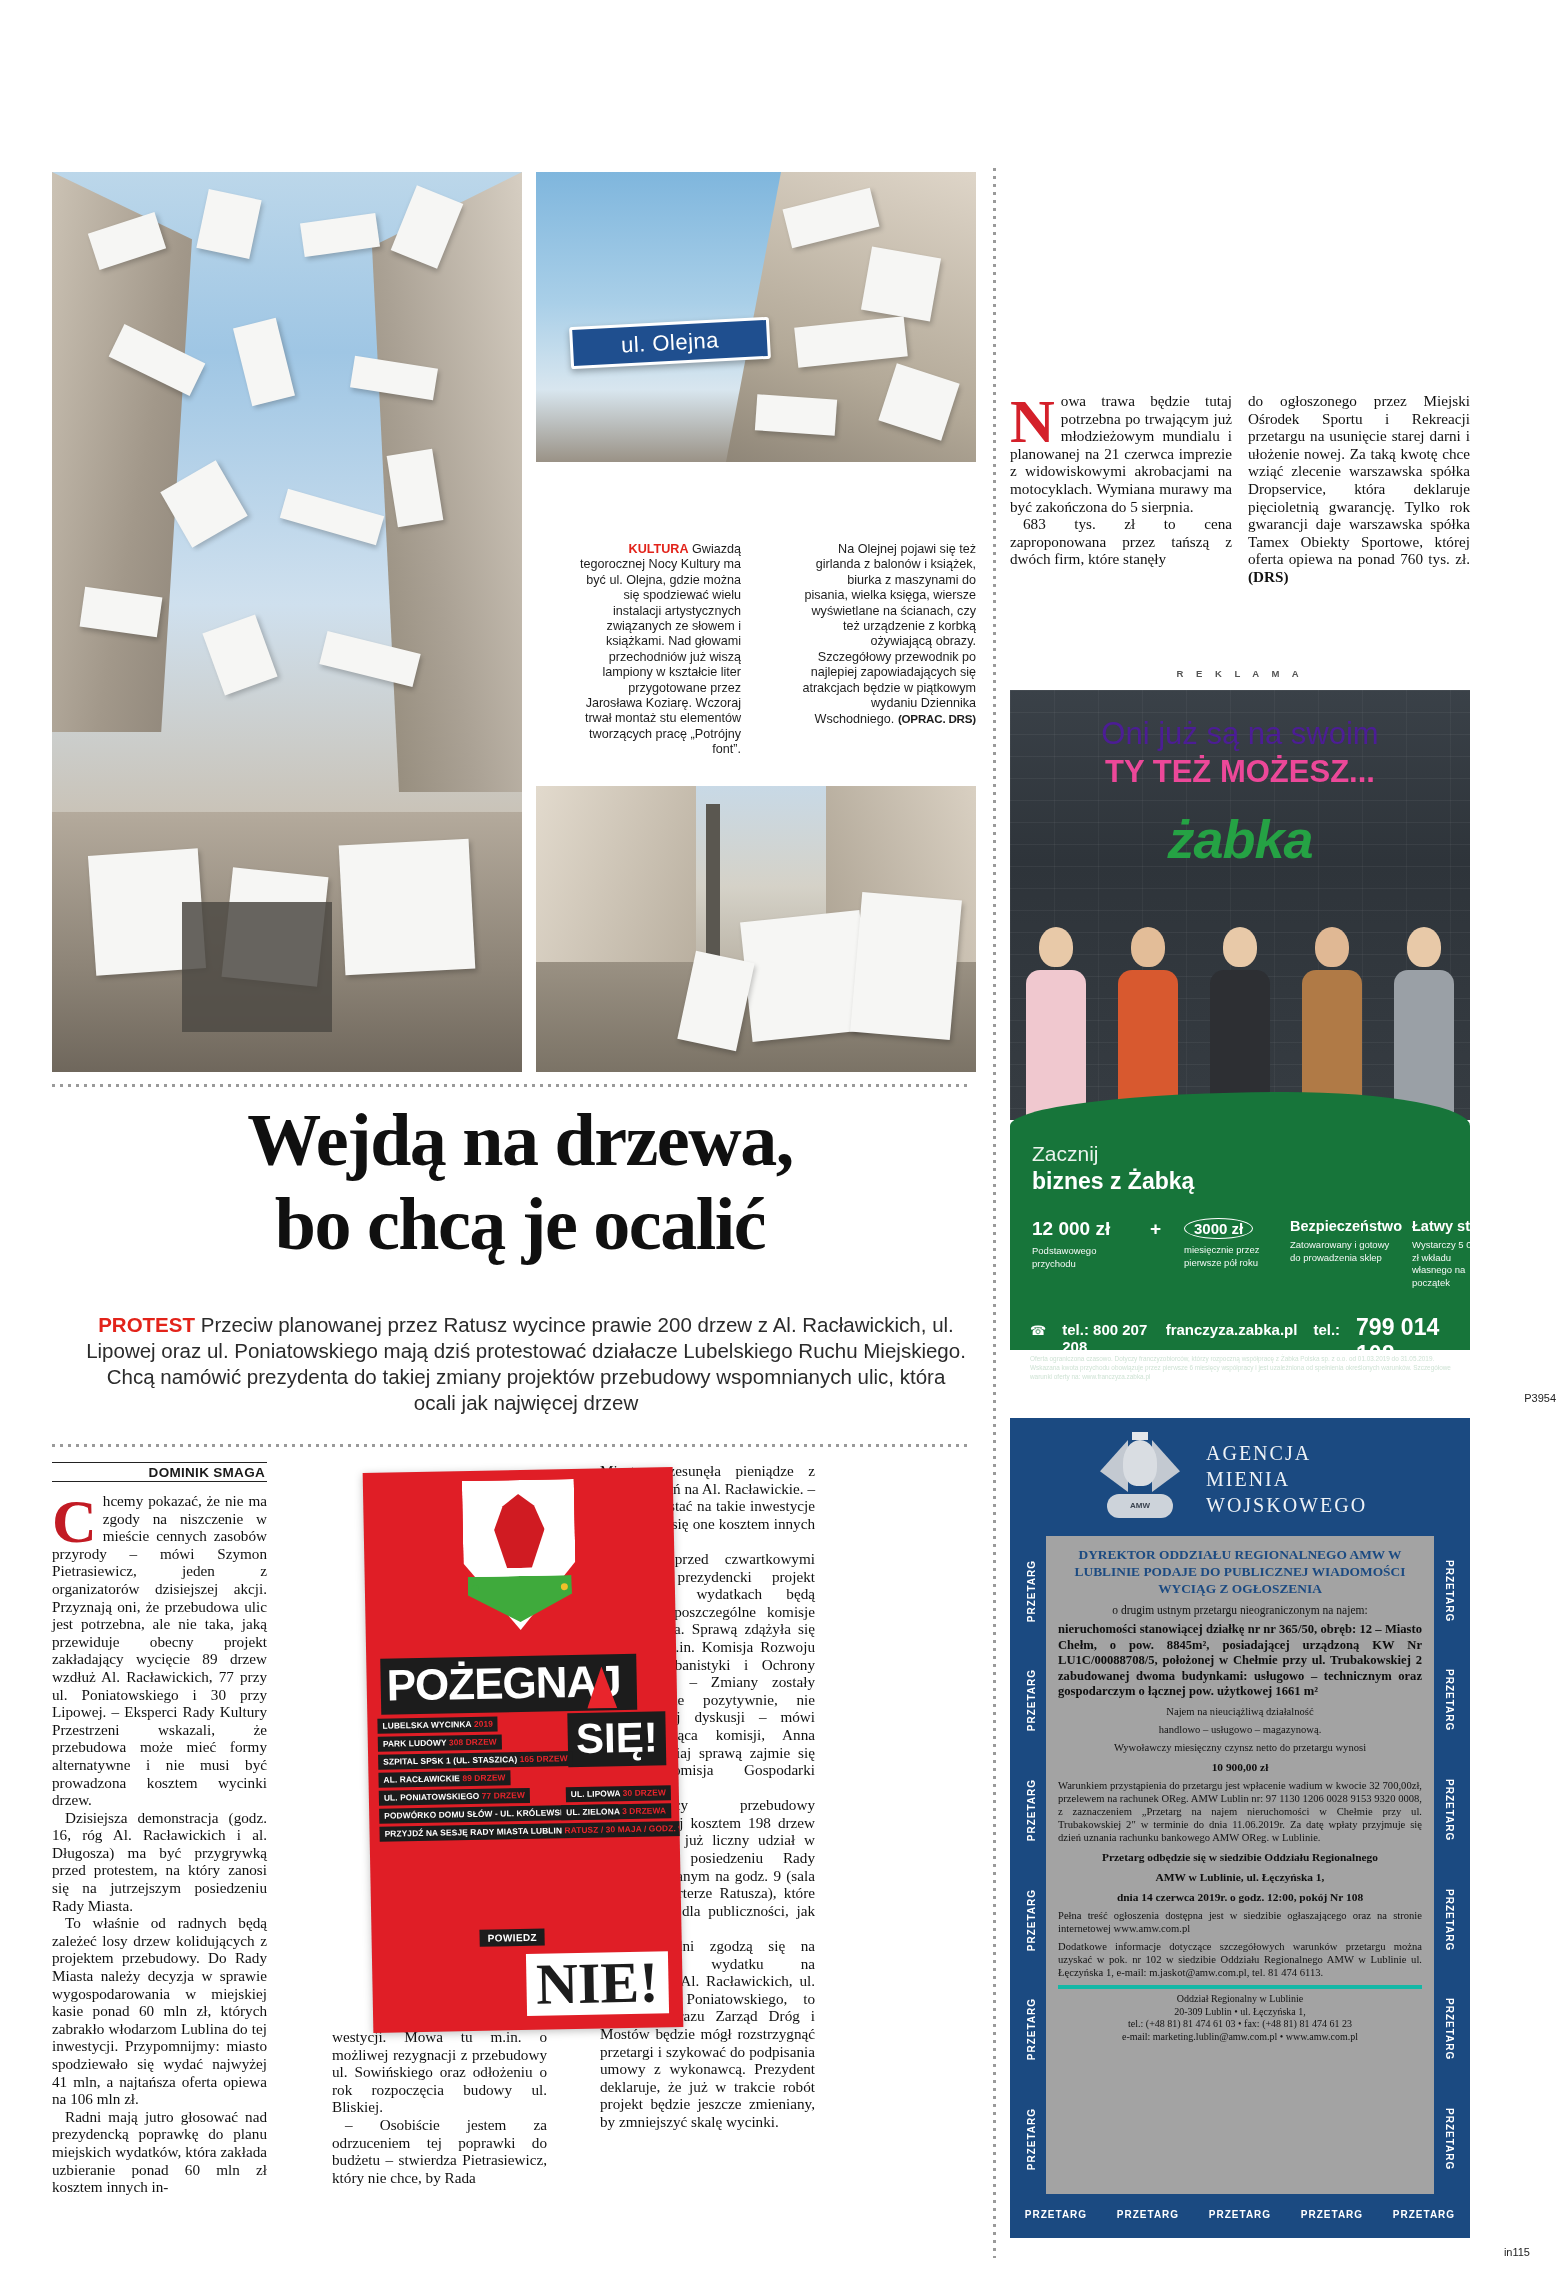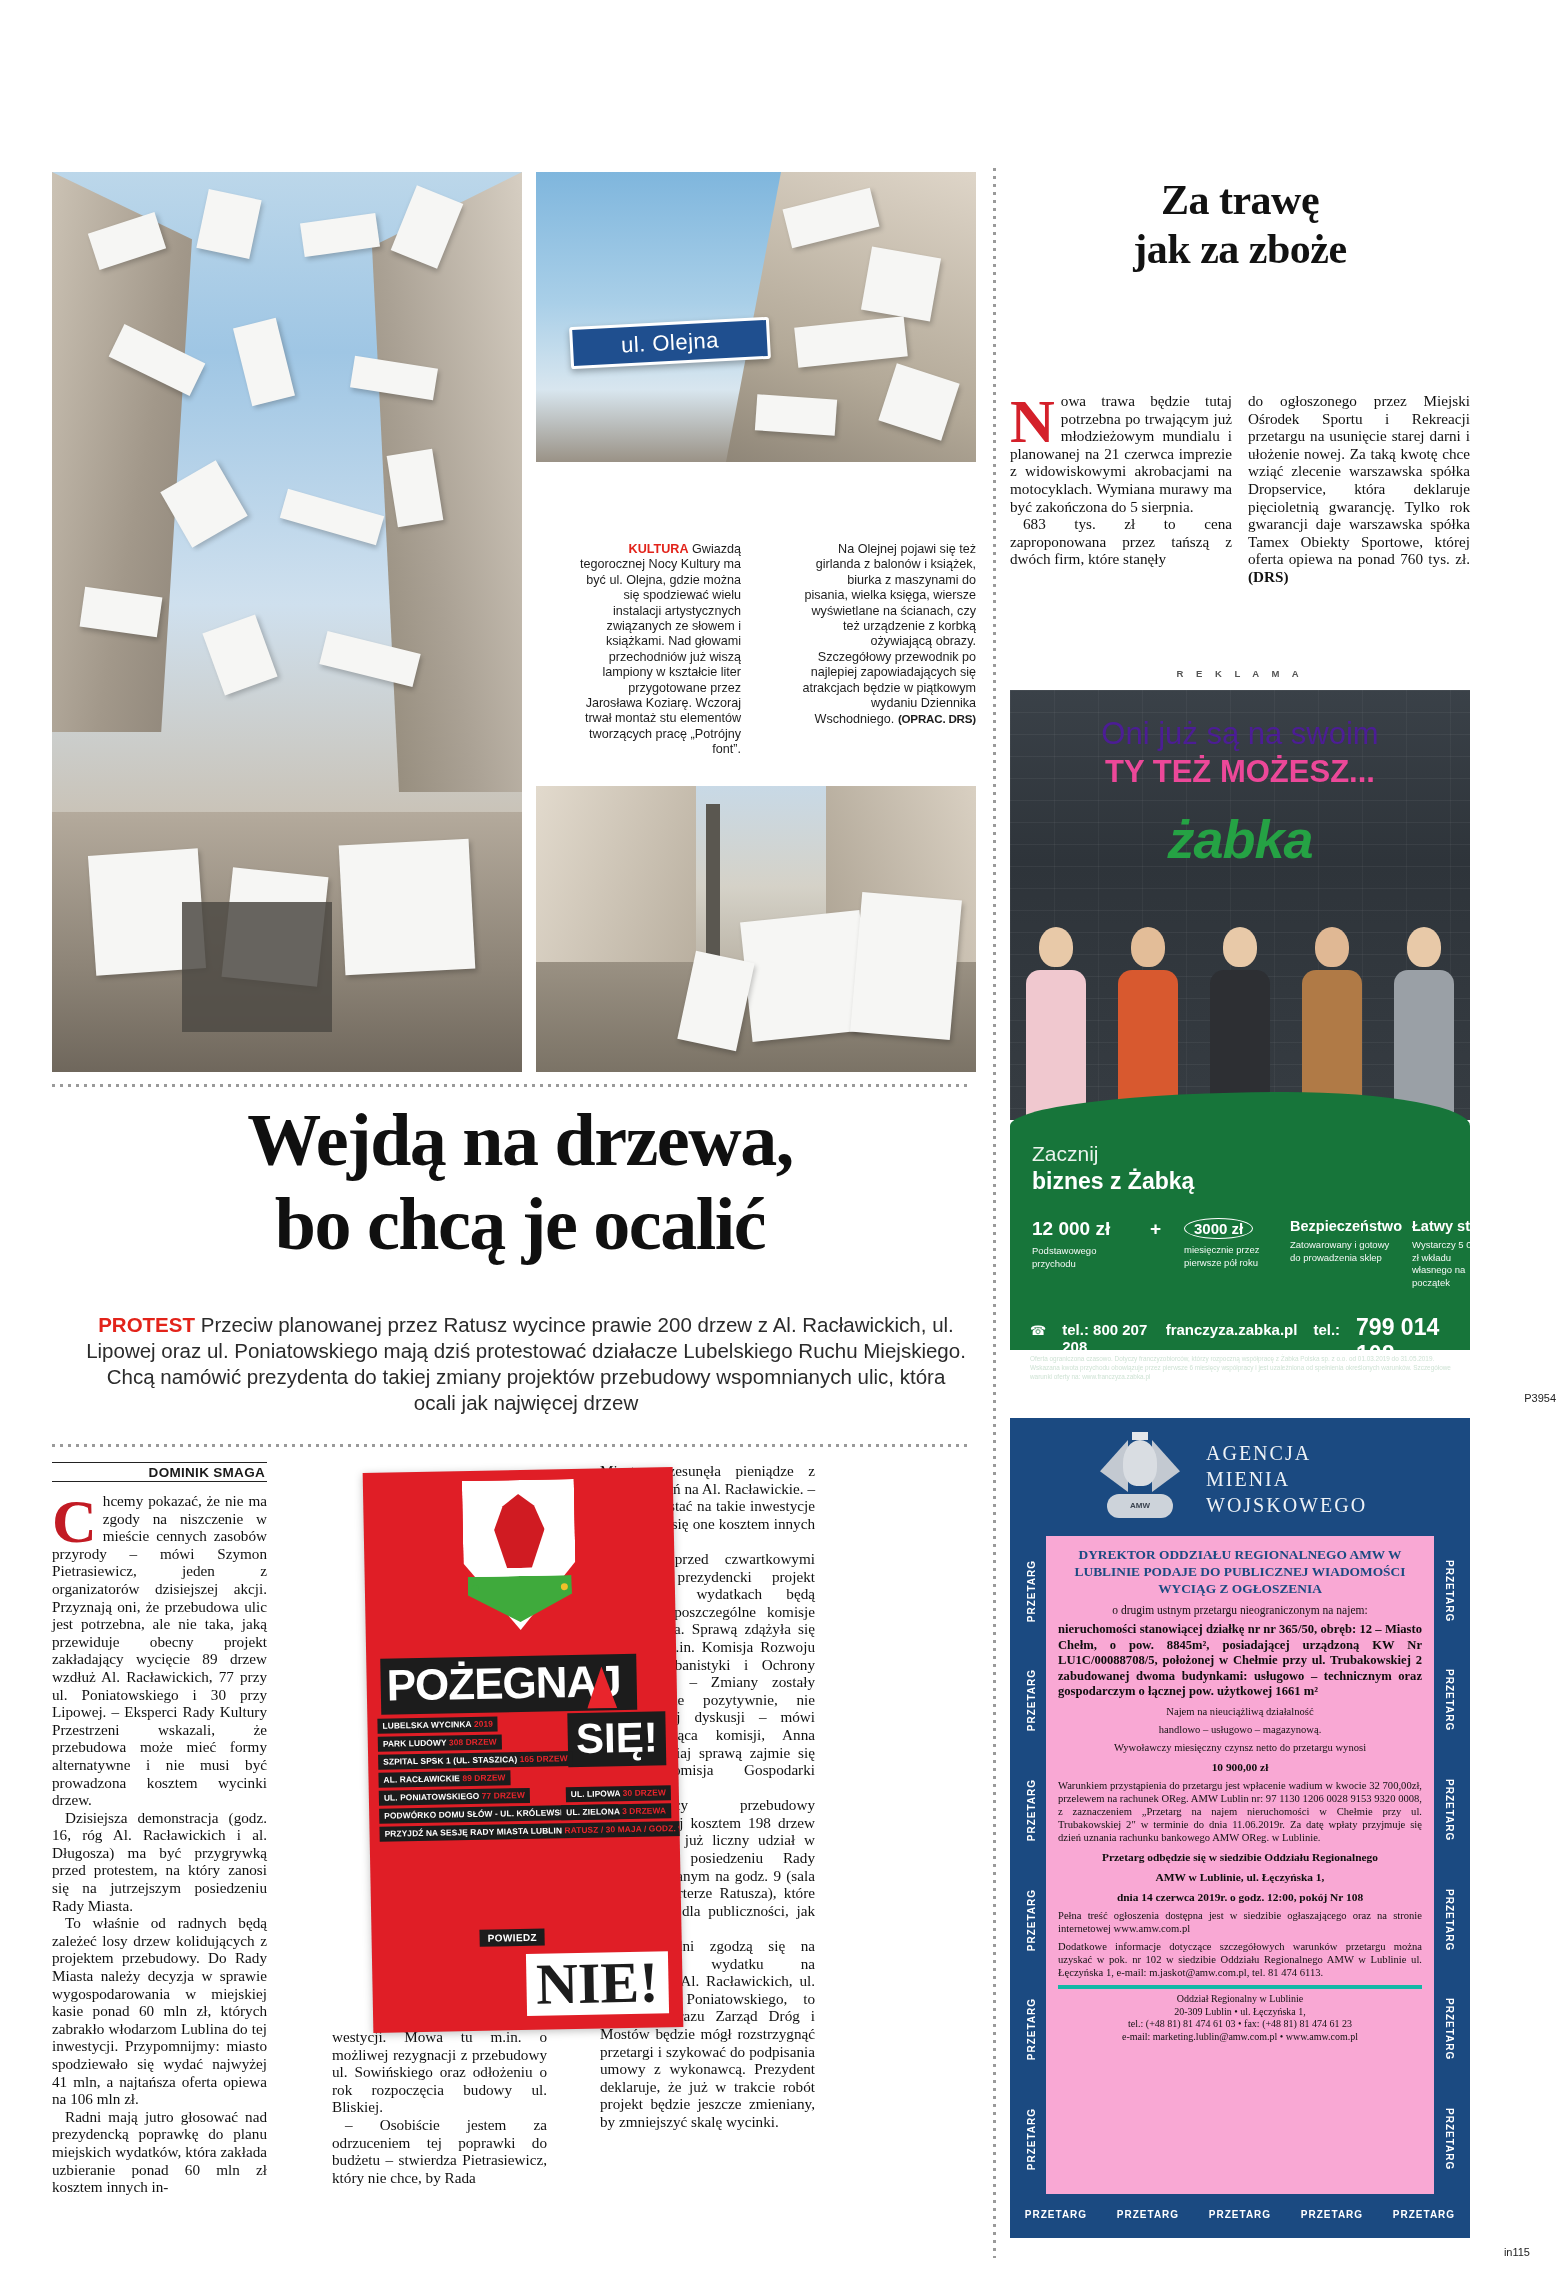--- a/index.html
+++ b/index.html
@@ -345,21 +345,21 @@
     width:66px;height:24px; background:#cdd3da; border-radius:12px;
     color:#3b4450; font-size:8px; text-align:center; line-height:24px; font-weight:bold;
   }
   .amw-name{
     position:absolute; left:196px; top:14px; color:#eef2f6;
     font-family:"Liberation Serif", serif; font-size:20px; line-height:26px;
     letter-spacing:2px;
   }
   .amw-white{
     position:absolute; left:36px; right:36px; top:118px; bottom:44px;
-    background:#f9a8d4; padding:10px 12px 8px; overflow:hidden;
+    background:#a3a3a3; padding:10px 12px 8px; overflow:hidden;
   }
   .amw-side{
     position:absolute; top:118px; bottom:44px; width:30px;
     color:#fff; font-size:10px; font-weight:bold; letter-spacing:1px;
     display:flex; flex-direction:column; justify-content:space-around; align-items:center;
   }
   .amw-side.left{ left:6px; }
   .amw-side.right{ right:6px; }
   .amw-side span{ writing-mode:vertical-rl; transform:rotate(180deg); }
   .amw-side.right span{ writing-mode:vertical-rl; transform:none; }
@@ -459,24 +459,20 @@
       <span>Gwiazdą tegorocznej Nocy Kultury ma być ul. Olejna, gdzie można się spodziewać wielu instalacji artystycznych związanych ze słowem i książkami. Nad głowami przechodniów już wiszą lampiony w kształcie liter przygotowane przez Jarosława Koziarę. Wczoraj trwał montaż stu elementów tworzących pracę „Potrójny font”.</span>
     </div>
   </div>
   <div class="noc-c2">
     <div class="noc-body">
       <span>Na Olejnej pojawi się też girlanda z balonów i książek, biurka z maszynami do pisania, wielka księga, wiersze wyświetlane na ścianach, czy też urządzenie z korbką ożywiającą obrazy. Szczegółowy przewodnik po najlepiej zapowiadających się atrakcjach będzie w piątkowym wydaniu Dziennika Wschodniego.</span>
       <b class="sig">(OPRAC. DRS)</b>
     </div>
   </div>
 
-  <div class="hl-za-trawe">
-    <div>Za trawę</div>
-    <div>jak za zboże</div>
-  </div>
   <div class="stad-c1 col-body">
     <p class="first"><span class="dropcap">N</span><span>owa trawa będzie tutaj potrzebna po trwającym już młodzieżowym mundialu i planowanej na 21 czerwca imprezie z widowiskowymi akrobacjami na motocyklach. Wymiana murawy ma być zakończona do 5 sierpnia.</span></p>
     <p>683 tys. zł to cena zaproponowana przez tańszą z dwóch firm, które stanęły</p>
   </div>
   <div class="stad-c2 col-body">
     <p class="first"><span>do ogłoszonego przez Miejski Ośrodek Sportu i Rekreacji przetargu na usunięcie starej darni i ułożenie nowej. Za taką kwotę chce wziąć zlecenie warszawska spółka Dropservice, która deklaruje pięcioletnią gwarancję. Tylko rok gwarancji daje warszawska spółka Tamex Obiekty Sportowe, której oferta opiewa na ponad 760 tys. zł.</span> <b>(DRS)</b></p>
   </div>
 
   <div class="reklama-label">R E K L A M A</div>
   <div class="ad-zabka">

